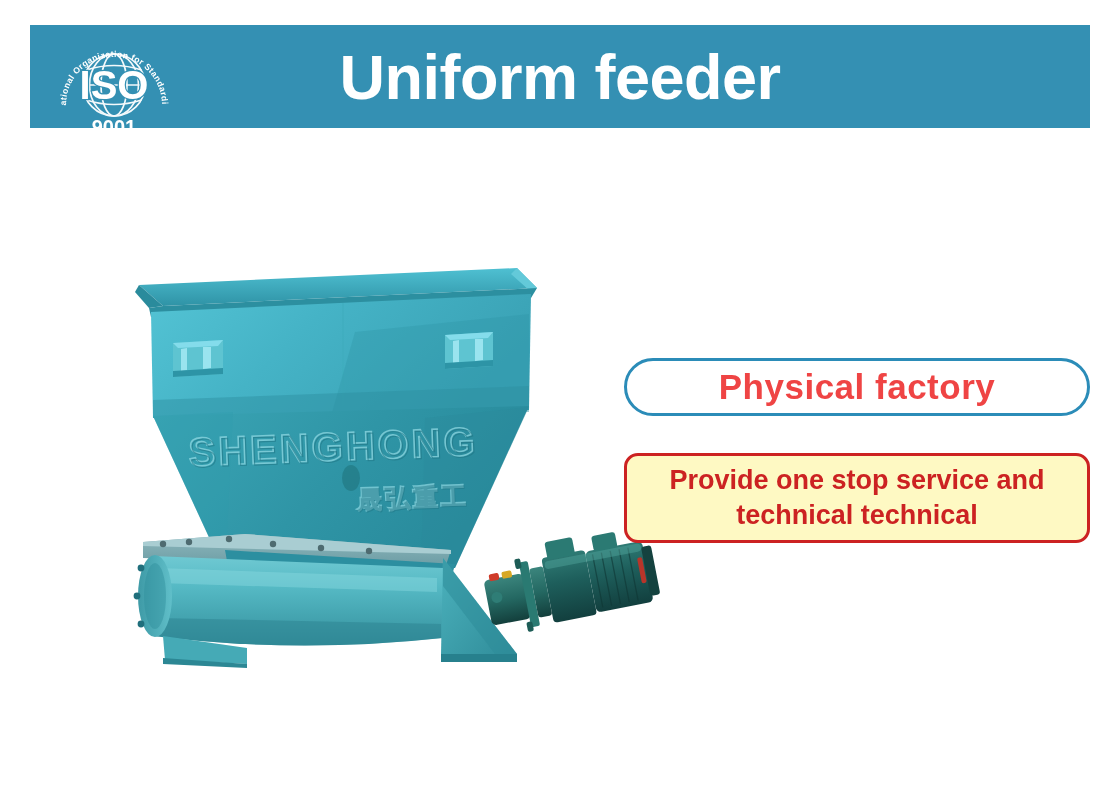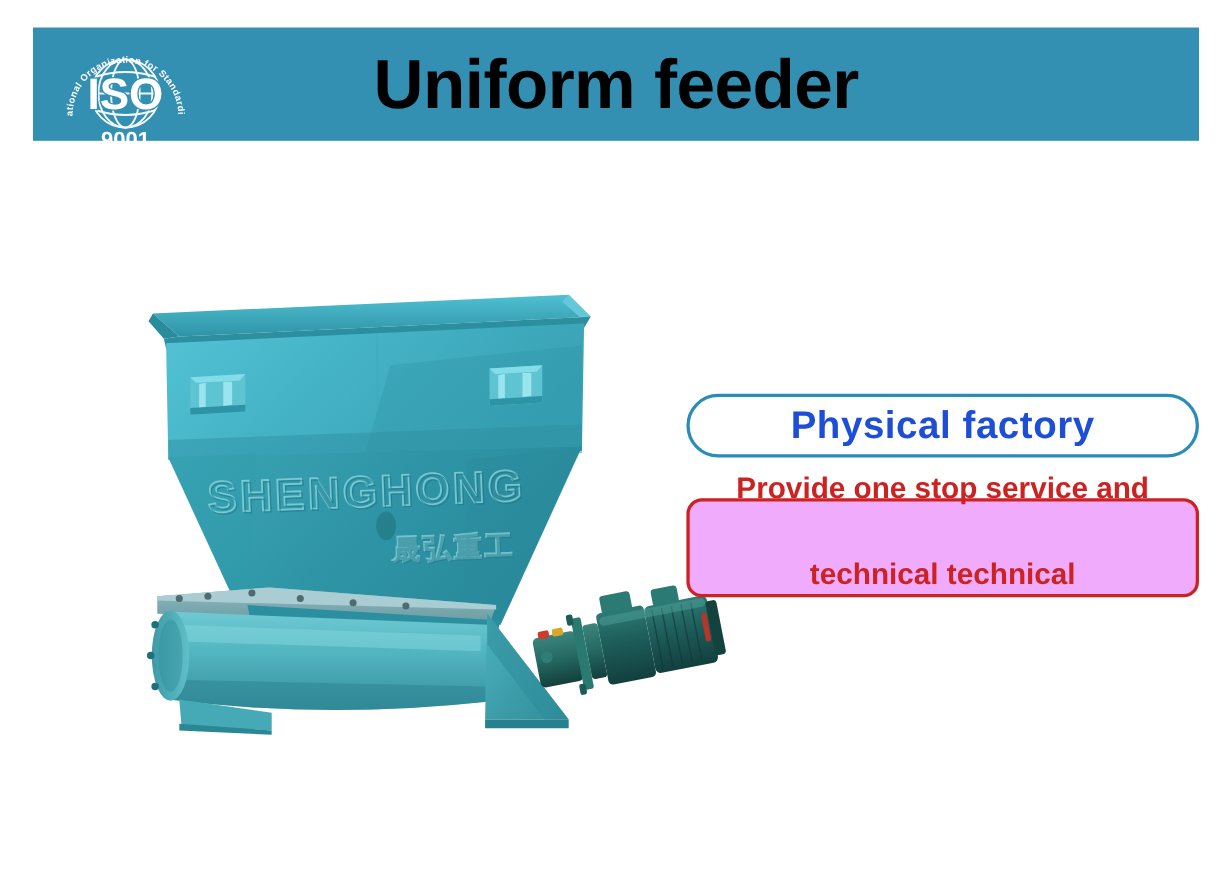--- a/index.html
+++ b/index.html
@@ -43,21 +43,21 @@
     position: absolute;
     left: 0;
     top: 0;
     width: 1060px;
     height: 103px;
     display: flex;
     align-items: center;
     justify-content: center;
     font-size: 63px;
     font-weight: bold;
-    color: #000000;
+    color: #ffffff;
     letter-spacing: -0.5px;
     white-space: nowrap;
   }
 
   
   #product-photo {
     position: absolute;
     left: 125px;
     top: 250px;
     width: 560px;
@@ -75,40 +75,39 @@
     border: 3px solid #2b8cb8;
     border-radius: 29px;
     background: #ffffff;
     display: flex;
     align-items: center;
     justify-content: center;
   }
   #physical-factory-label {
     font-size: 35px;
     font-weight: bold;
-    color: #1d4ed8;
+    color: #ef4444;
     letter-spacing: 0.5px;
     white-space: nowrap;
   }
 
   #service-box {
     position: absolute;
     left: 624px;
     top: 453px;
     width: 466px;
     height: 90px;
     border: 3px solid #cc2222;
     border-radius: 14px;
-    background: #f0abfc;
+    background: #fef9c3;
     display: flex;
     flex-direction: column;
     align-items: center;
-    justify-content: flex-end;
+    justify-content: center;
     padding: 0 10px;
-    gap: 44px;
   }
   .service-line {
     font-size: 27px;
     font-weight: bold;
     color: #cc2222;
     line-height: 1.28;
     text-align: center;
     white-space: nowrap;
   }
 </style>

